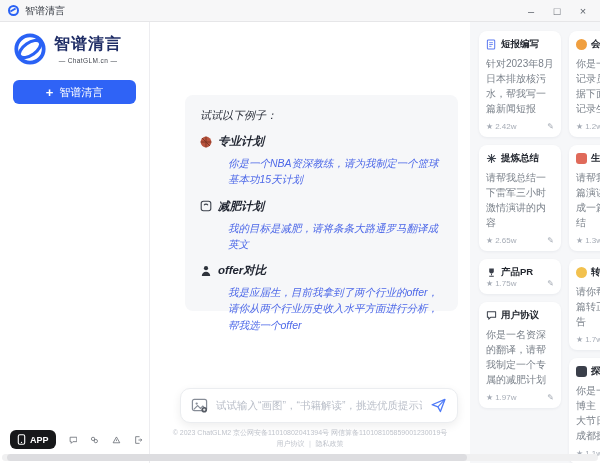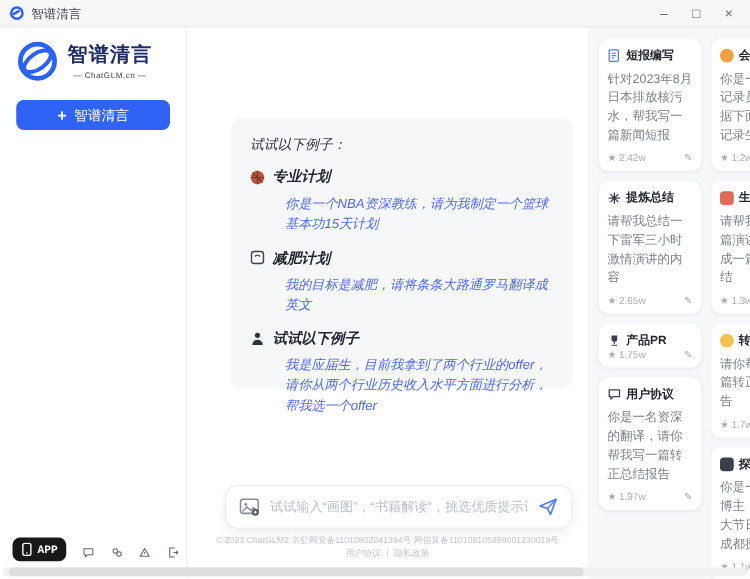--- a/index.html
+++ b/index.html
@@ -25,21 +25,21 @@
   .sidebar { width:150px; background:#fff; border-right:1px solid #ededf0; position:relative; flex:none; }
   .logo-block { display:flex; align-items:center; padding:10px 6px 6px 13px; }
   .logo-text { margin-left:7px; }
   .logo-title { font-size:16px; font-weight:bold; color:#1f2d66; letter-spacing:1px; }
   .logo-sub { font-size:6.5px; color:#40454e; letter-spacing:.4px; margin-top:2px; text-align:center; }
   .new-chat { margin:8px 13px 0 13px; height:24px; background:#2f63f6; border-radius:6px;
               color:#fff; font-size:11px; display:flex; align-items:center; justify-content:center;
               gap:6px; cursor:pointer; }
   .new-chat .plus { font-size:13px; font-weight:bold; line-height:1; }
   .sidebar-bottom { position:absolute; left:10px; right:6px; bottom:14px;
-                    display:flex; align-items:flex-end; gap:13px;font-family:Liberation Mono, monospace; }
+                    display:flex; align-items:center; gap:13px; }
   .app-badge { background:#17181a; color:#fff; border-radius:6px; padding:4px 7px;
                font-size:9px; font-weight:bold; display:flex; align-items:center; gap:4px; cursor:pointer; }
   .sb-icon { width:14px; height:14px; display:inline-flex; cursor:pointer; }
   .sb-icon svg { width:100%; height:100%; stroke:#62676f; fill:none; stroke-width:1.4; }
 
   
   .main { width:320px; flex:none; position:relative; background:#fff; }
   .examples-panel { position:absolute; left:35px; top:73px; width:273px; height:216px;
                     background:#f6f7f9; border-radius:8px; padding:13px 15px;font-style:italic; }
   .ex-heading { font-size:11px; color:#2a2f3a; }
@@ -161,21 +161,21 @@
         </svg>
         <span>减肥计划</span>
       </div>
       <div class="ex-prompt">我的目标是减肥，请将条条大路通罗马翻译成英文</div>
 
       <div class="ex-title">
         <svg class="exi" viewBox="0 0 12 12">
           <circle cx="6" cy="3.2" r="2.1" fill="#2e333c"></circle>
           <path d="M1.8 11c0-2.6 1.9-4.2 4.2-4.2S10.2 8.4 10.2 11z" fill="#2e333c"></path>
         </svg>
-        <span>试试以下例子</span>
+        <span>offer对比</span>
       </div>
       <div class="ex-prompt">我是应届生，目前我拿到了两个行业的offer，请你从两个行业历史收入水平方面进行分析，帮我选一个offer</div>
     </div>
 
     <div class="composer">
       <svg class="icon16" viewBox="0 0 18 18">
         <rect x="1.5" y="2.5" width="15" height="12" rx="2" fill="none" stroke="#878d97" stroke-width="1.3"></rect>
         <circle cx="6" cy="7" r="1.2" fill="#878d97"></circle>
         <path d="M3 13l4-4 3 3 2.5-2.5 3.5 3.5" fill="none" stroke="#878d97" stroke-width="1.2"></path>
         <circle cx="14" cy="13.5" r="3" fill="#565b64"></circle>
@@ -251,21 +251,21 @@
             <span>✎</span>
           </div>
         </div>
         <div class="card">
           <div class="card-title">
             <svg class="cicon" viewBox="0 0 12 12">
               <path d="M1.5 2h9v6H5L3 10V8H1.5z" fill="none" stroke="#3c424c" stroke-width="1.1" stroke-linejoin="round"></path>
             </svg>
             <span>用户协议</span>
           </div>
-          <div class="card-body">你是一名资深的翻译，请你帮我写一篇转正总结报告</div>
+          <div class="card-body">你是一名资深的翻译，请帮我制定一个专属的减肥计划</div>
           <div class="card-foot">
             <span class="cnt">
                 <span>★</span>
                 <span>1.97w</span>
               </span>
             <span>✎</span>
           </div>
         </div>
       </div>
 

